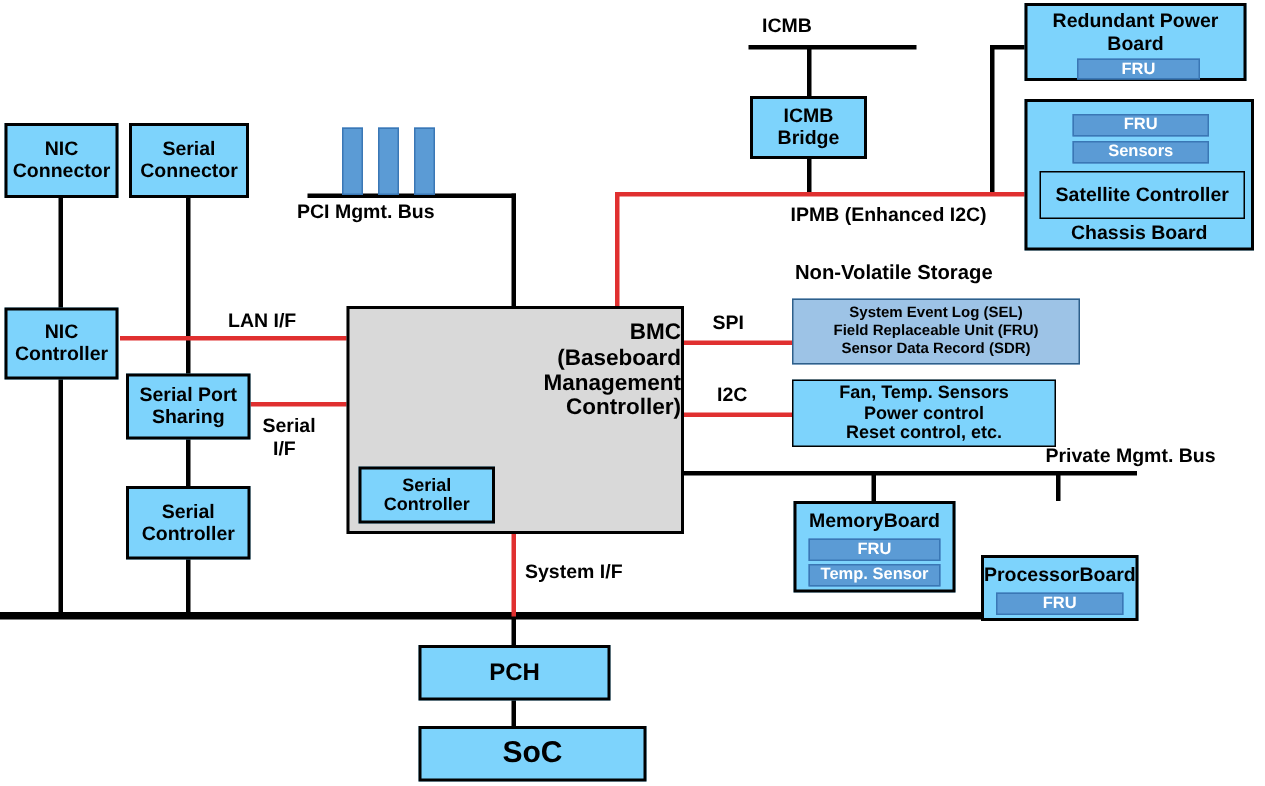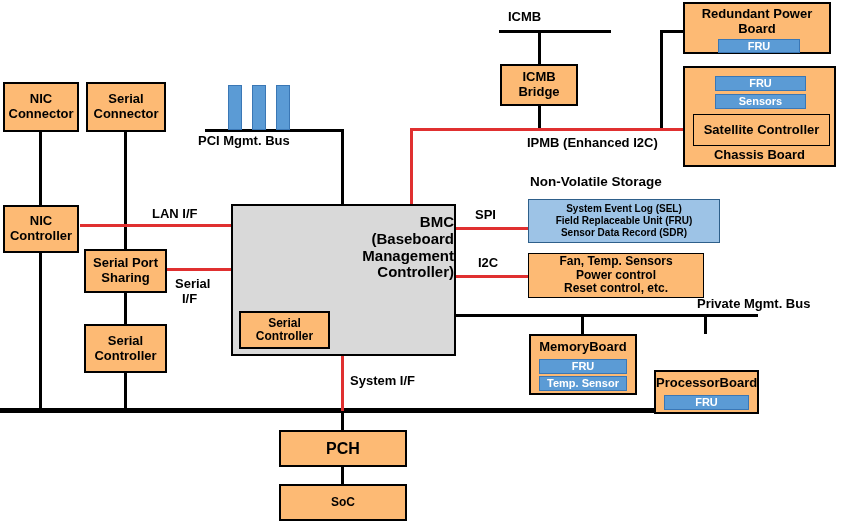--- a/index.html
+++ b/index.html
@@ -1,19 +1,19 @@
 <!DOCTYPE html>
 <html><head>
 <meta charset="utf-8">
 <style>
   html,body{margin:0;padding:0;background:#ffffff;}
   body{width:843px;height:524px;font-family:"Liberation Sans",sans-serif;}
   #stage{position:relative;width:843px;height:524px;overflow:hidden;background:#fff;}
 
-  .box{position:absolute;box-sizing:border-box;border:2px solid #000;background:#fdba74;
+  .box{position:absolute;box-sizing:border-box;border:2px solid #000;background:#7dd3fc;
        display:flex;align-items:center;justify-content:center;text-align:center;
        font-weight:bold;color:#000;line-height:1.12;}
   .box.gray{background:#d9d9d9;}
   .bluebar{position:absolute;box-sizing:border-box;background:#5b9bd5;border:1px solid #3a77b5;
            display:flex;align-items:center;justify-content:center;text-align:center;
            color:#ffffff;font-weight:bold;line-height:1;}
   .bluebox{position:absolute;box-sizing:border-box;background:#9dc3e6;border:1px solid #2e5f8a;
            display:flex;flex-direction:column;align-items:center;justify-content:center;
            text-align:center;color:#000;font-weight:bold;line-height:1.2;}
   .lbl{position:absolute;font-weight:bold;color:#000;white-space:nowrap;line-height:1.12;}
@@ -168,21 +168,21 @@
   <div class="box" style="left:654px;top:334px;width:105px;height:44px;display:block;margin-top:36px;">
     <div class="lbl ctr" style="left:0;top:4px;width:100%;font-size:13px;">ProcessorBoard</div>
     <div class="bluebar" style="left:8px;top:23px;width:85px;height:15px;font-size:11px;">
       <span>FRU</span>
     </div>
   </div>
 
   <div class="box" style="left:279px;top:430px;width:128px;height:37px;font-size:16px;">
     <span>PCH</span>
   </div>
-  <div class="box" style="left:279px;top:484px;width:128px;height:37px;font-size:12px;">
+  <div class="box" style="left:279px;top:484px;width:152px;height:37px;font-size:20px;">
     <span>SoC</span>
   </div>
 
   <div class="lbl" style="left:508px;top:10px;font-size:13px;">ICMB</div>
   <div class="lbl" style="left:198px;top:134px;font-size:13px;">PCI  Mgmt.  Bus</div>
   <div class="lbl" style="left:527px;top:136px;font-size:13px;">IPMB (Enhanced  I2C)</div>
   <div class="lbl" style="left:530px;top:174px;font-size:13.5px;">Non-Volatile Storage</div>
   <div class="lbl" style="left:152px;top:207px;font-size:13px;">LAN  I/F</div>
   <div class="lbl" style="left:175px;top:277px;font-size:13px;">Serial</div>
   <div class="lbl" style="left:182px;top:292px;font-size:13px;">I/F</div>

